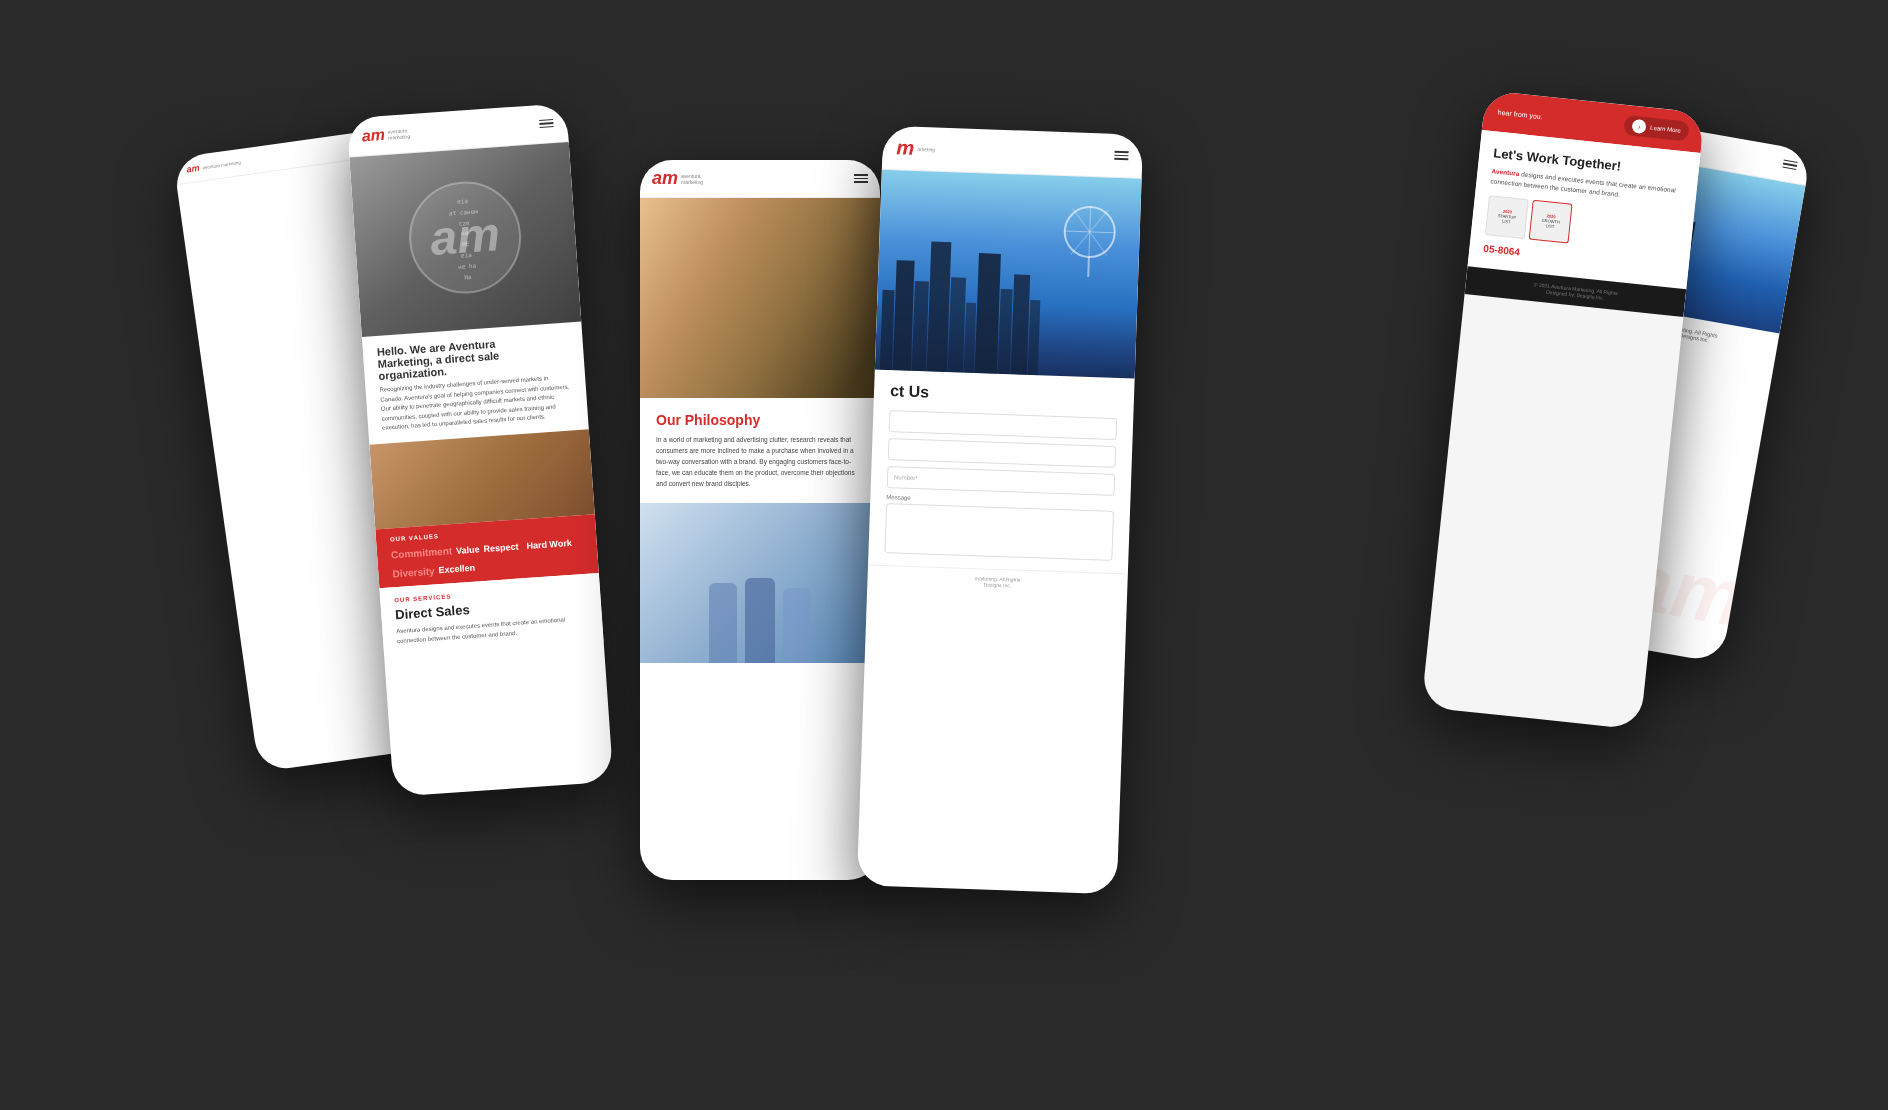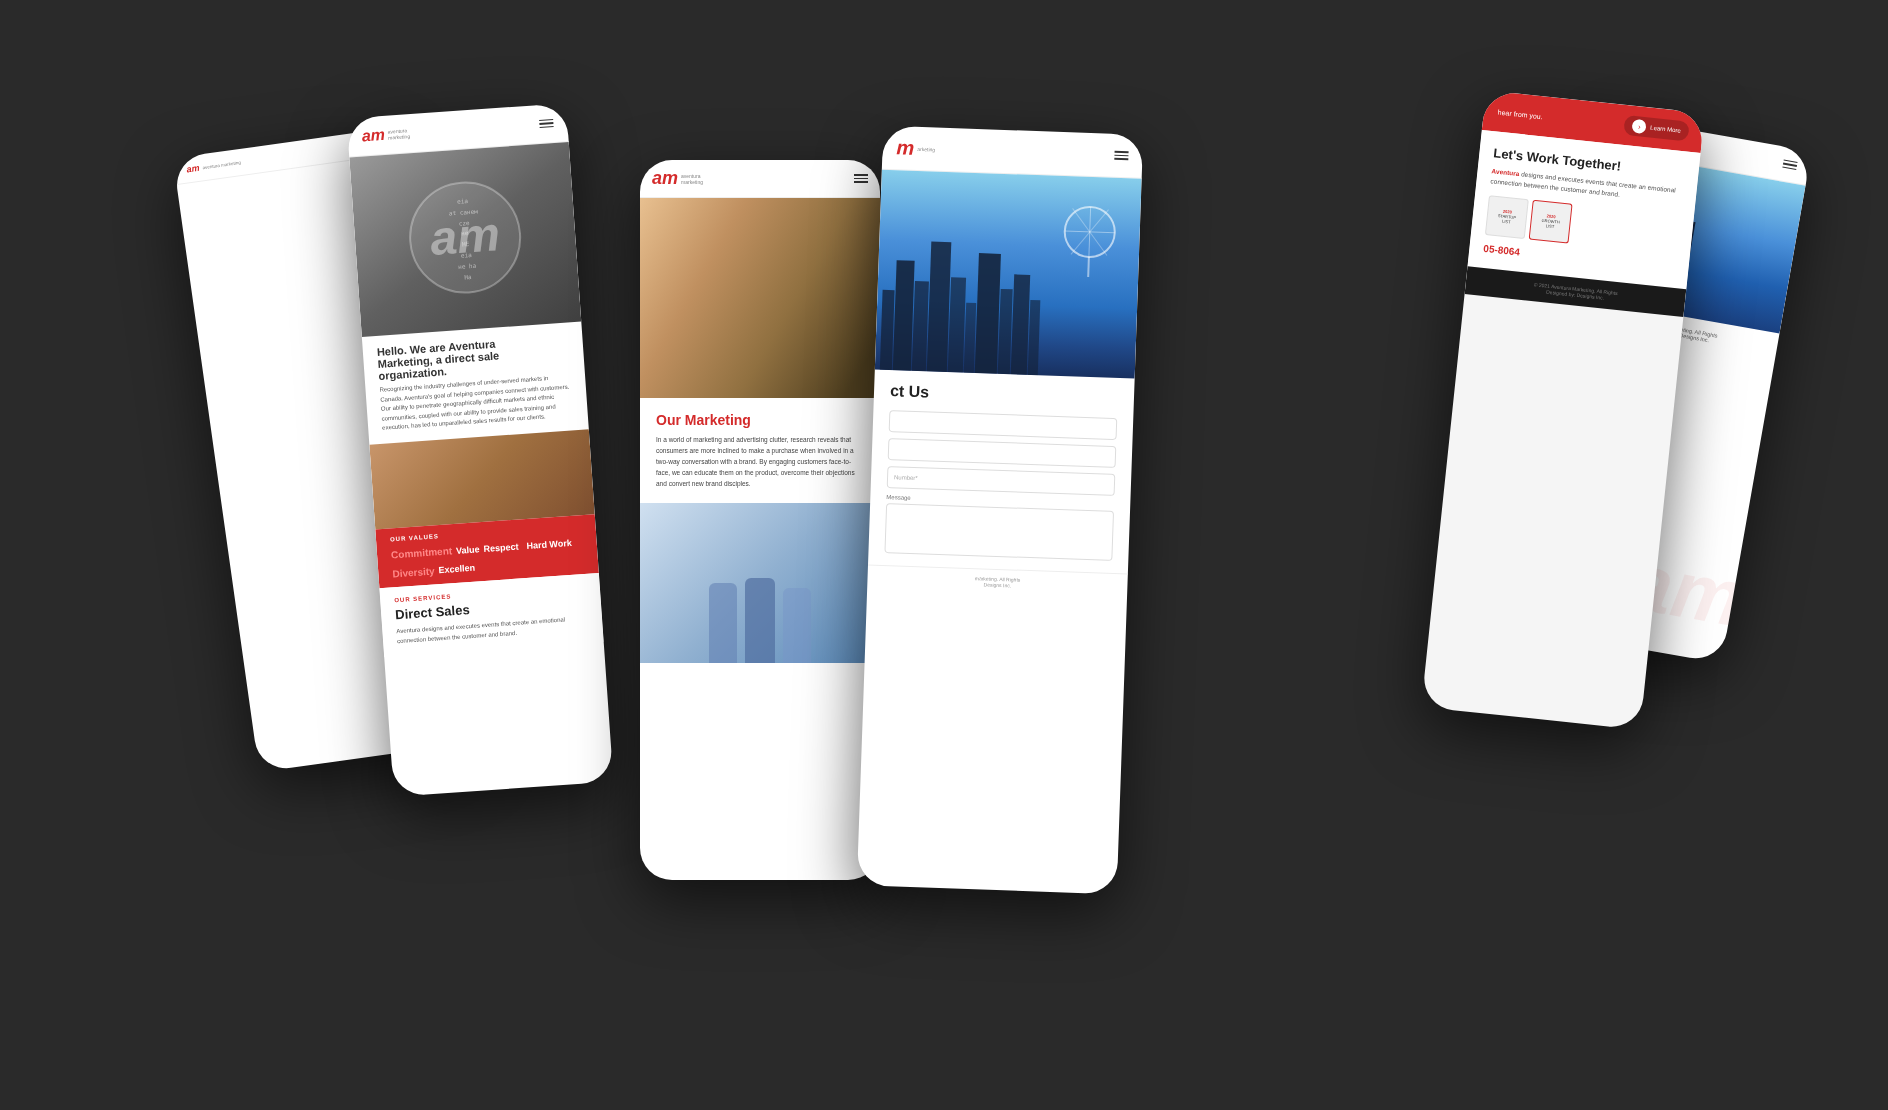--- a/index.html
+++ b/index.html
@@ -313,21 +313,21 @@
           <span></span>
           <span></span>
         </div>
     </div>
 
     <div style="width:100%; height:200px; background:linear-gradient(135deg, #d4a870 0%, #a07840 40%, #604820 80%, #302010 100%); overflow:hidden; position:relative;">
       <div style="position:absolute; inset:0; background:linear-gradient(120deg, #e8c090 0%, #c09060 30%, #907040 60%, #504020 90%);"></div>
     </div>
 
     <div style="padding:14px 16px;">
-      <div style="font-size:14px; font-weight:800; color:#d42b2b; margin-bottom:6px;">Our Marketing</div>
+      <div style="font-size:14px; font-weight:800; color:#d42b2b; margin-bottom:6px;">Our Philosophy</div>
       <div style="font-size:6.5px; line-height:1.7; color:#444;">In a world of marketing and advertising clutter, research reveals that consumers are more inclined to make a purchase when involved in a two-way conversation with a brand. By engaging customers face-to-face, we can educate them on the product, overcome their objections and convert new brand disciples.</div>
     </div>
 
     <div style="width:100%; height:160px; background:linear-gradient(135deg, #d0e0f0 0%, #90b0d0 50%, #5888b8 100%); position:relative; overflow:hidden;">
 
       <div style="position:absolute; bottom:0; left:50%; transform:translateX(-50%); display:flex; align-items:flex-end; gap:8px;">
         <div style="width:28px; height:80px; background:rgba(100,130,180,0.6); border-radius:6px 6px 0 0;"></div>
         <div style="width:30px; height:85px; background:rgba(80,110,160,0.7); border-radius:6px 6px 0 0;"></div>
         <div style="width:28px; height:75px; background:rgba(120,150,200,0.5); border-radius:6px 6px 0 0;"></div>
       </div>

